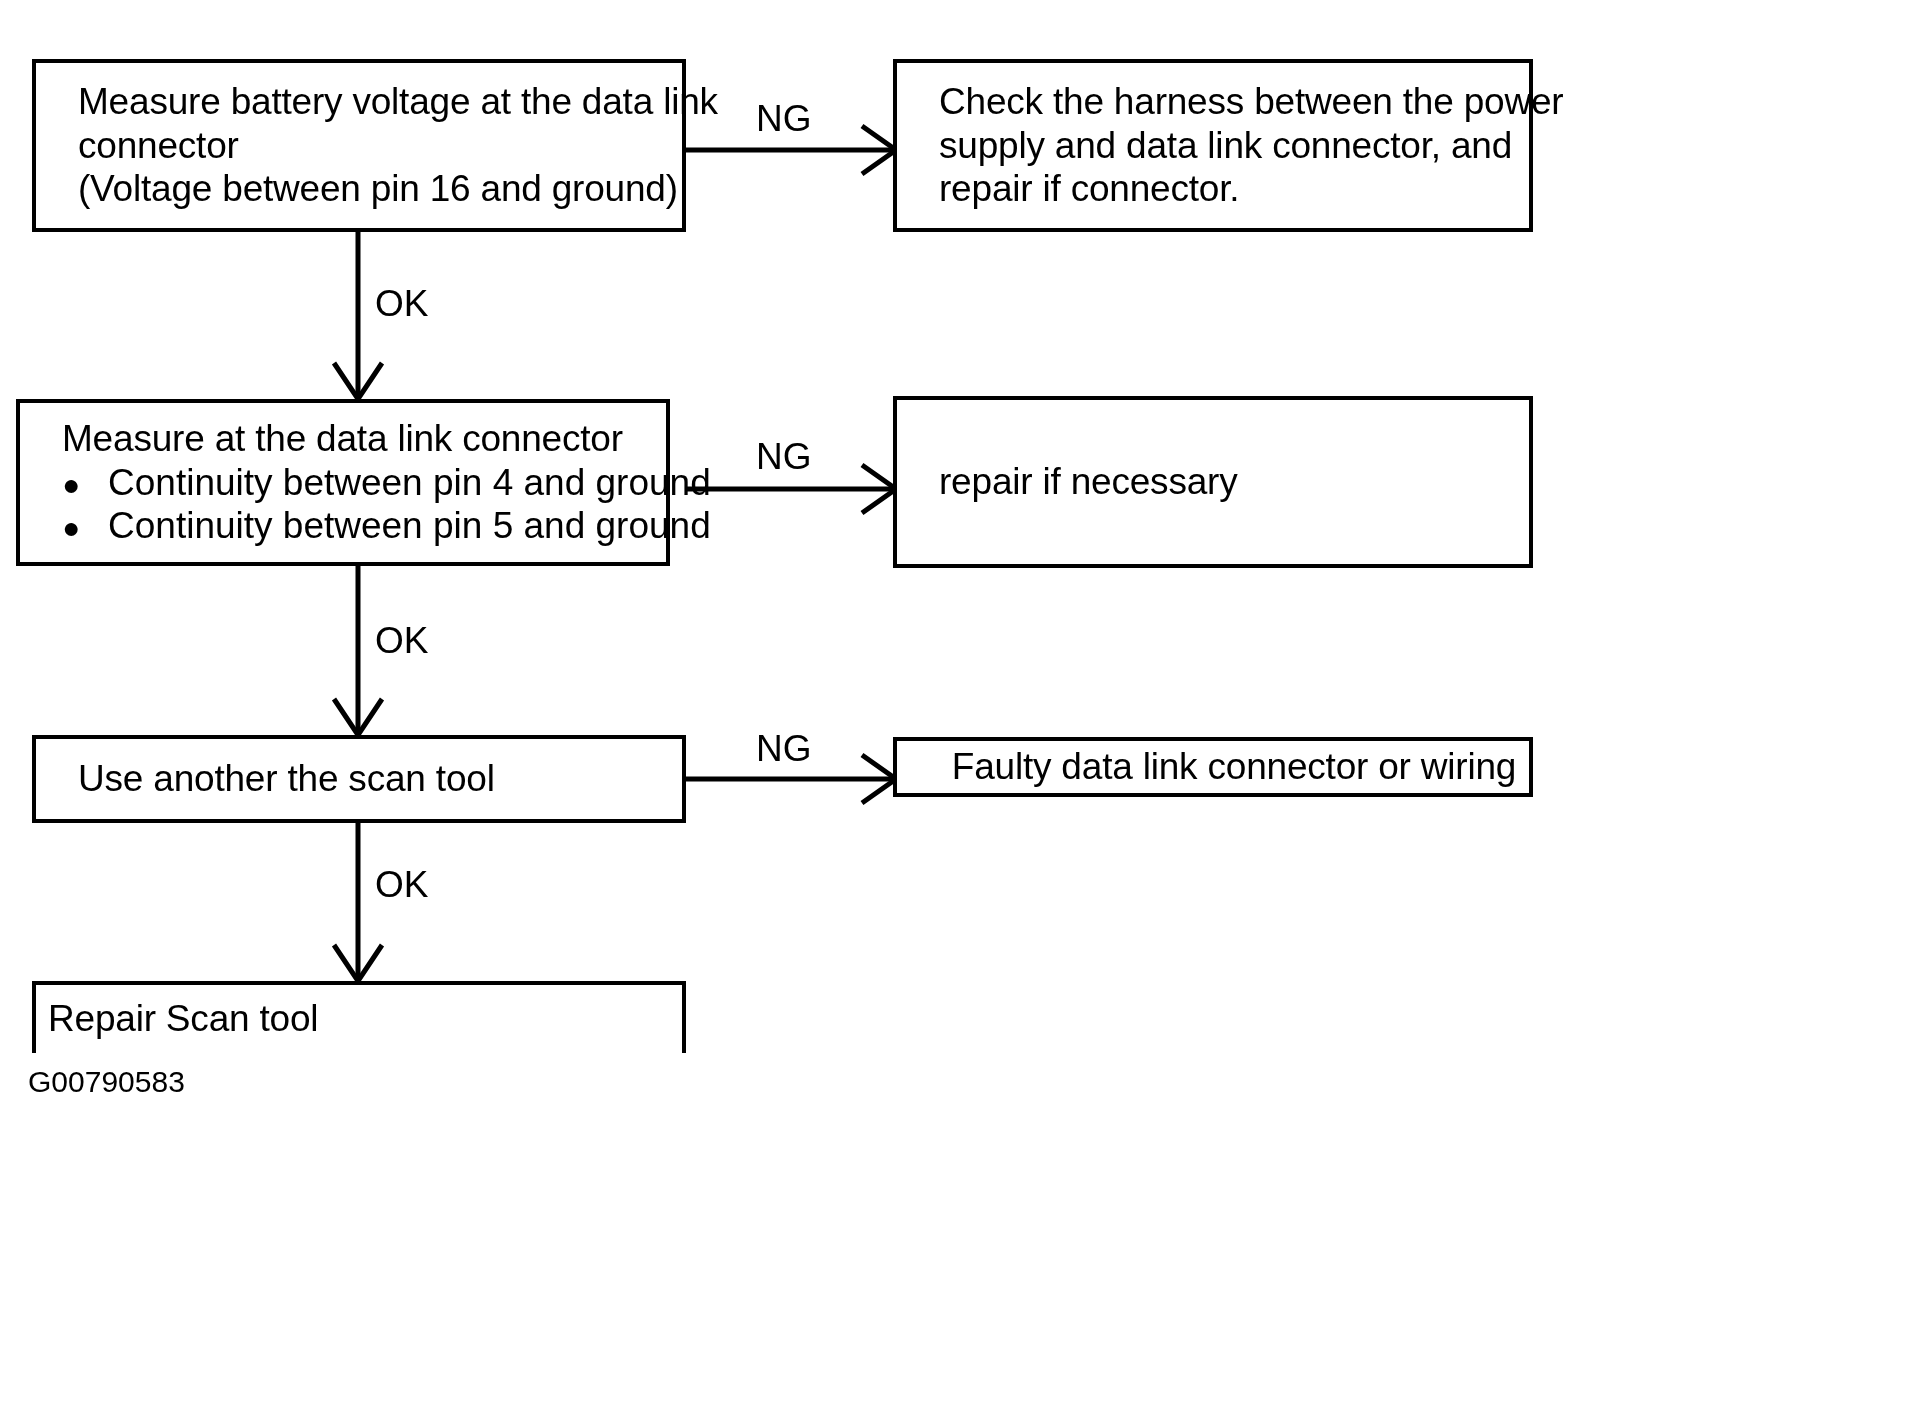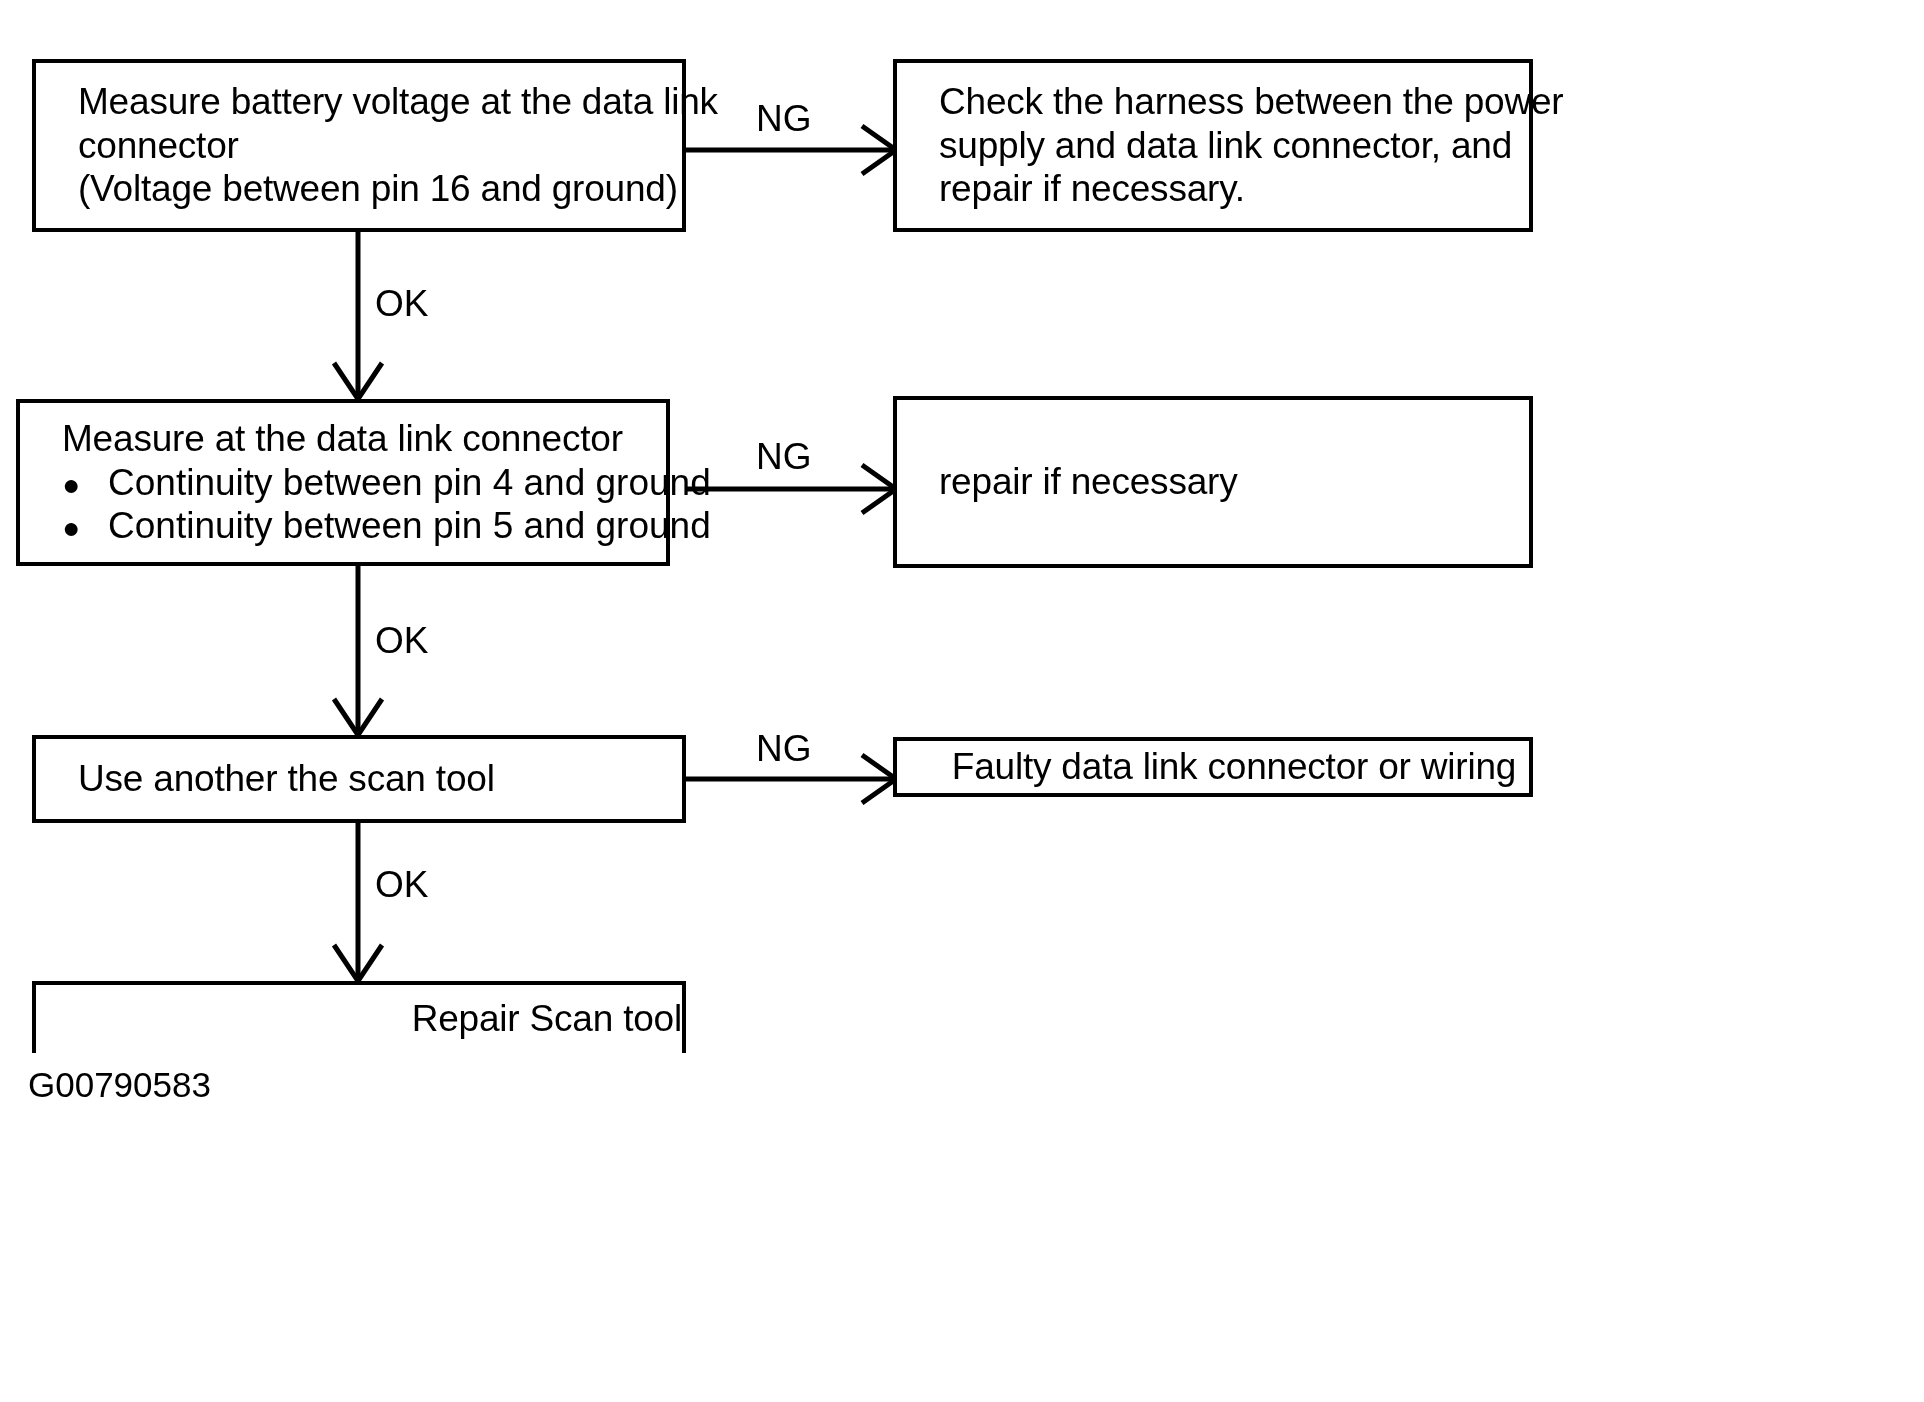--- a/index.html
+++ b/index.html
@@ -29,21 +29,21 @@
     justify-content: center;
   }
   .node .line {
     font-size: 37px;
     line-height: 1.18;
     white-space: pre;
     padding-left: 42px;
     letter-spacing: -0.2px;
   }
   .node.centered .line {
-    text-align: right;
+    text-align: left;
     padding-left: 12px;
   }
   .bullet-row {
     display: flex;
     align-items: baseline;
     font-size: 37px;
     line-height: 1.18;
     padding-left: 42px;
     white-space: pre;
   }
@@ -67,21 +67,21 @@
     pointer-events: none;
   }
   .edge-label {
     position: absolute;
     font-size: 37px;
     line-height: 1;
     white-space: pre;
   }
   .caption {
     position: absolute;
-    font-size: 35px;
+    font-size: 30px;
     line-height: 1;
     white-space: pre;
   }
 </style>
 </head>
 <body>
 
 <div id="canvas">
 
   <svg class="wires" viewBox="0 0 1924 1402" xmlns="http://www.w3.org/2000/svg">
@@ -119,21 +119,21 @@
 
   <div class="node" style="left:32px; top:59px; width:654px; height:173px;">
     <div class="line">Measure battery voltage at the data link</div>
     <div class="line">connector</div>
     <div class="line">(Voltage between pin 16 and ground)</div>
   </div>
 
   <div class="node" style="left:893px; top:59px; width:640px; height:173px;">
     <div class="line">Check the harness between the power</div>
     <div class="line">supply and data link connector, and</div>
-    <div class="line">repair if necessary.</div>
+    <div class="line">repair if connector.</div>
   </div>
 
   <div class="node" style="left:16px; top:399px; width:654px; height:167px;">
     <div class="line">Measure at the data link connector</div>
     <div class="bullet-row">
       <span class="bullet-dot">●</span>
       <span>Continuity between pin 4 and ground</span>
     </div>
     <div class="bullet-row">
       <span class="bullet-dot">●</span>

